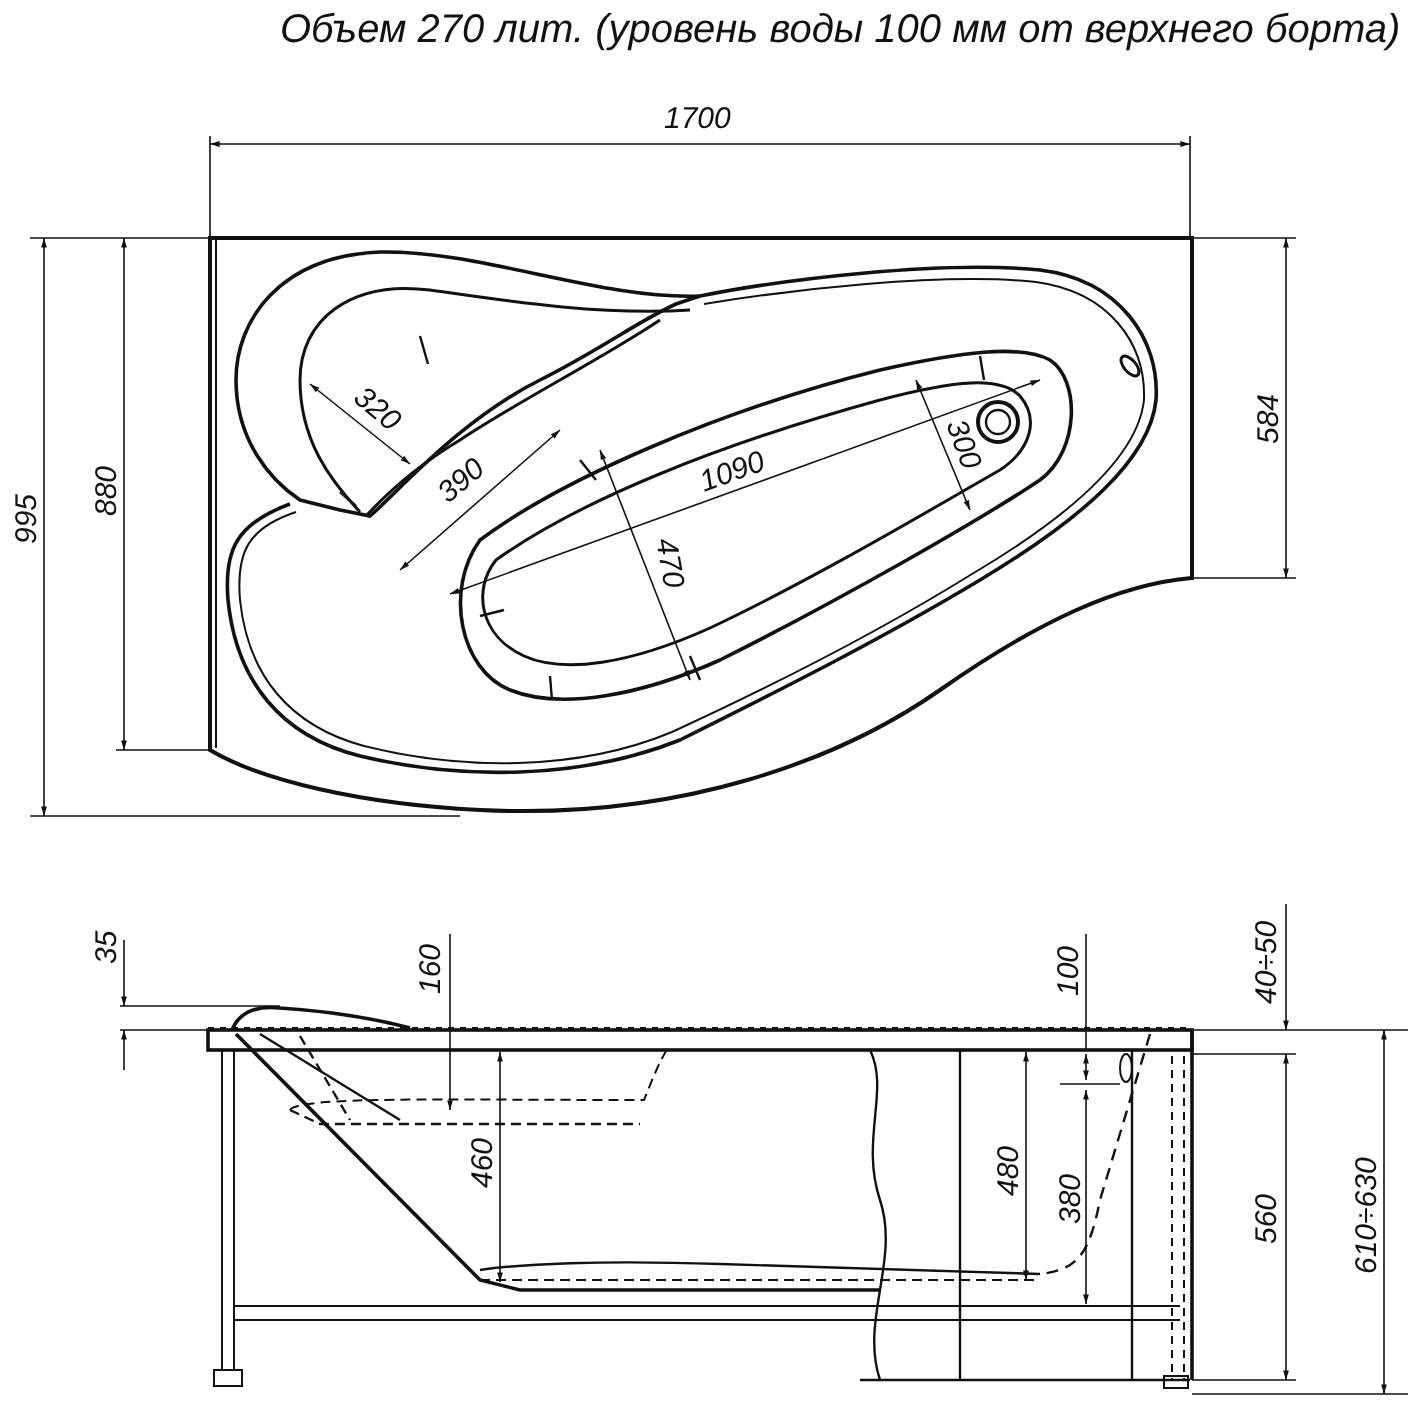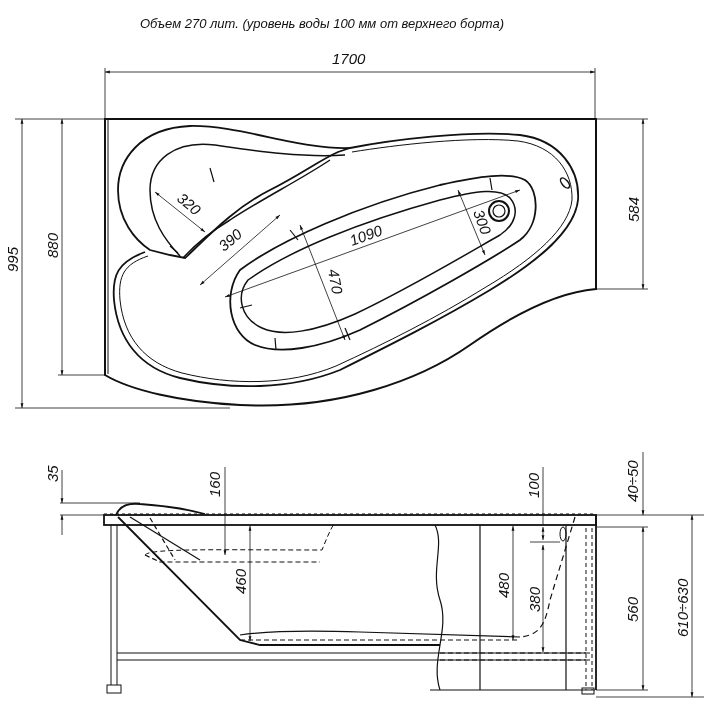--- a/index.html
+++ b/index.html
@@ -1,19 +1,19 @@
 <!DOCTYPE html>
 <html><head>
 <meta charset="utf-8">
 <style>
   html, body { margin: 0; padding: 0; background: #ffffff; }
   body { width: 704px; height: 704px; overflow: hidden; position: relative; font-family: "Liberation Sans", sans-serif; }
   .title {
-    position: absolute; left: 140px; top: 16px; width: 560px;
-    font-size: 13px; font-style: italic; color: #111; white-space: nowrap;
+    position: absolute; left: 140px; top: 4px; width: 560px;
+    font-size: 20px; font-style: italic; color: #111; white-space: nowrap;
   }
   svg { position: absolute; left: 0; top: 0; }
   .dim-text { font-family: "Liberation Sans", sans-serif; font-style: italic; font-size: 15px; fill: #111; }
 </style>
 </head>
 <body>
 
 <div class="title">Объем 270 лит. (уровень воды 100 мм от верхнего борта)</div>
 
 <svg width="704" height="704" viewBox="0 0 704 704" xmlns="http://www.w3.org/2000/svg">

